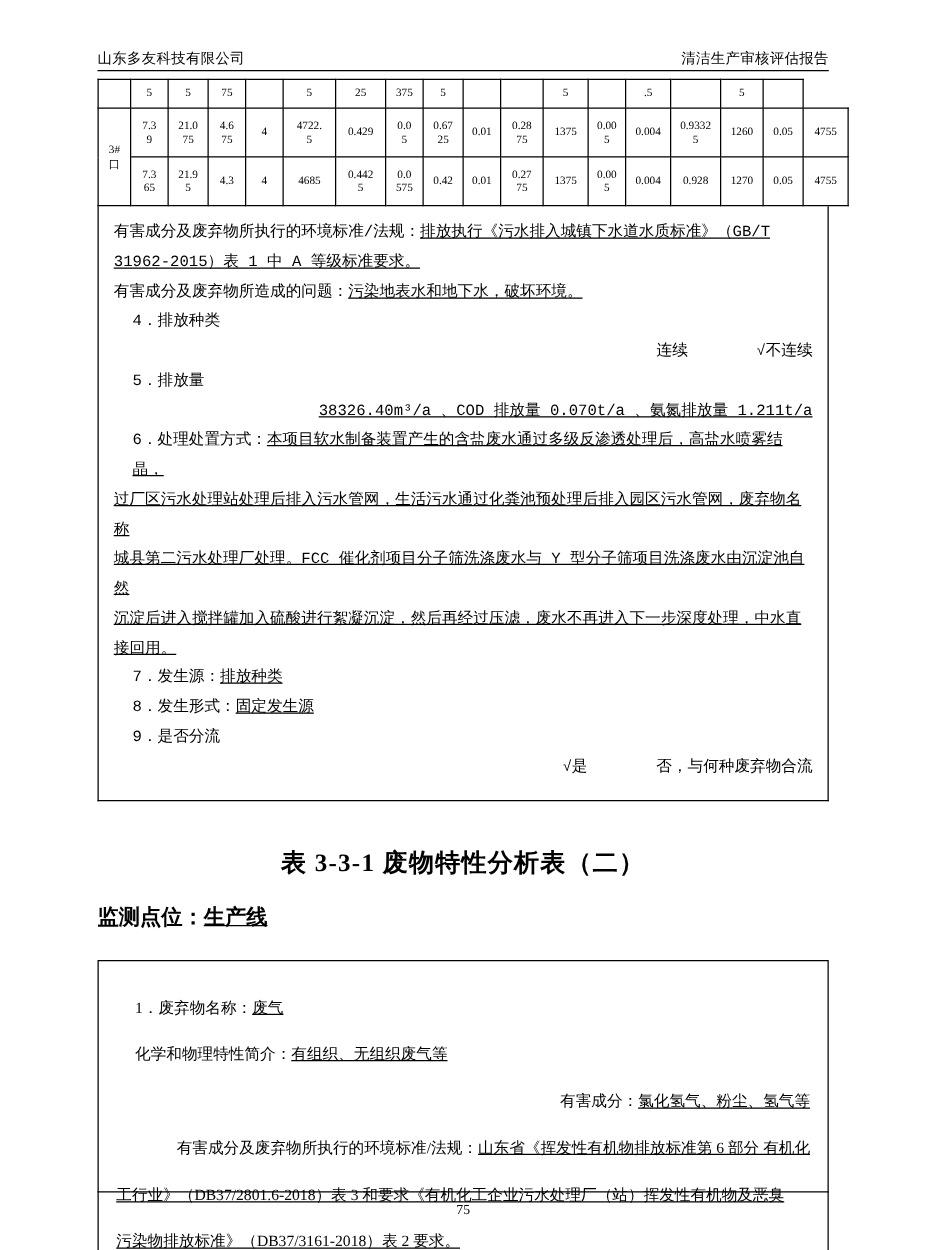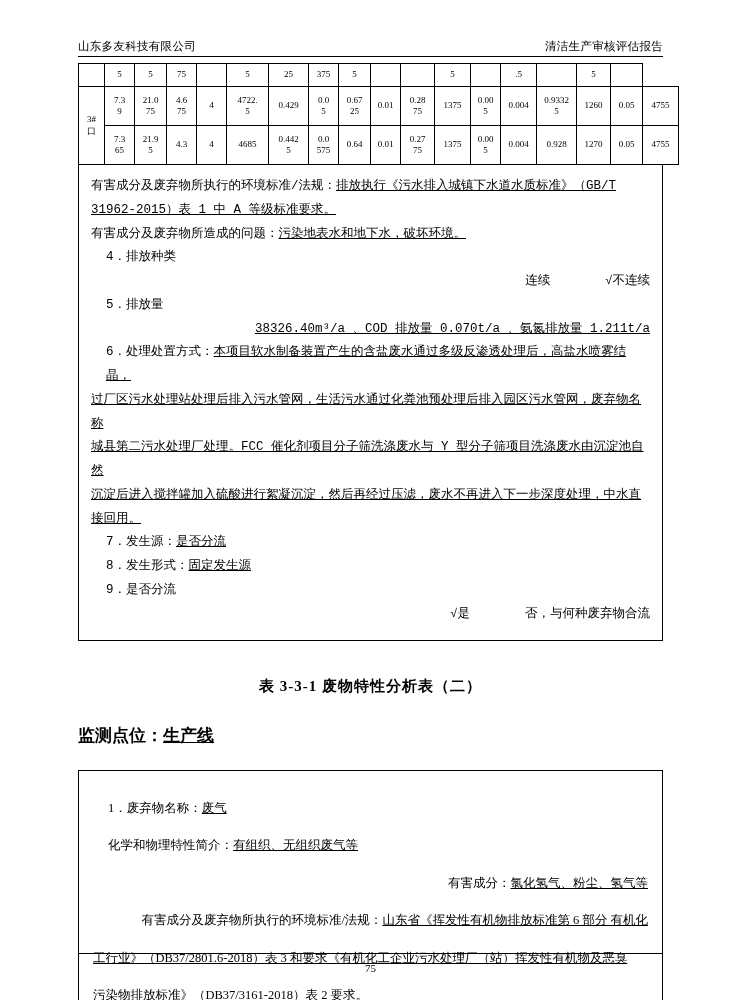--- a/index.html
+++ b/index.html
@@ -93,23 +93,23 @@
   .sub-ind2 {
     padding-left: 2.4em;
     text-align: right;
   }
   .chk {
     font-size: 12px;
   }
   
   .section-title {
     text-align: center;
-    font-size: 15px;
+    font-size: 20px;
     font-weight: bold;
-    margin: 36px 0 28px 0;
+    margin: 36px 0 18px 0;
     letter-spacing: 1px;
   }
   .mon-point {
     font-size: 17px;
     font-weight: bold;
     margin-bottom: 23px;
   }
   .mon-point .u { font-weight: bold; }
   .textbox2 {
     border: 1px solid #000;
@@ -204,21 +204,21 @@
         <td>4755</td>
       </tr>
       <tr class="tall">
         <td>7.3<br>65</td>
         <td>21.9<br>5</td>
         <td>4.3</td>
         <td>4</td>
         <td>4685</td>
         <td>0.442<br>5</td>
         <td>0.0<br>575</td>
-        <td>0.64</td>
+        <td>0.42</td>
         <td>0.01</td>
         <td>0.27<br>75</td>
         <td>1375</td>
         <td>0.00<br>5</td>
         <td>0.004</td>
         <td>0.928</td>
         <td>1270</td>
         <td>0.05</td>
         <td>4755</td>
       </tr>
@@ -246,21 +246,21 @@
       <span class="u">38326.40m³/a 、COD 排放量 0.070t/a 、氨氮排放量 1.211t/a</span>
     </p>
     <p class="sub-ind">
       <span>6．处理处置方式：</span><span class="u">本项目软水制备装置产生的含盐废水通过多级反渗透处理后，高盐水喷雾结晶，</span>
     </p>
     <p><span class="u">过厂区污水处理站处理后排入污水管网，生活污水通过化粪池预处理后排入园区污水管网，废弃物名称</span></p>
     <p><span class="u">城县第二污水处理厂处理。FCC 催化剂项目分子筛洗涤废水与 Y 型分子筛项目洗涤废水由沉淀池自然</span></p>
     <p><span class="u">沉淀后进入搅拌罐加入硫酸进行絮凝沉淀，然后再经过压滤，废水不再进入下一步深度处理，中水直</span></p>
     <p><span class="u">接回用。</span></p>
     <p class="sub-ind">
-      <span>7．发生源：</span><span class="u">是否分流</span>
+      <span>7．发生源：</span><span class="u">排放种类</span>
     </p>
     <p class="sub-ind">
       <span>8．发生形式：</span><span class="u">固定发生源</span>
     </p>
     <p class="sub-ind">9．是否分流</p>
     <p class="sub-ind2">
       <span class="chk">√</span><span>是</span>
       <span style="display:inline-block;width:3.2em;"></span>
       <span>否，与何种废弃物合流</span>
     </p>

